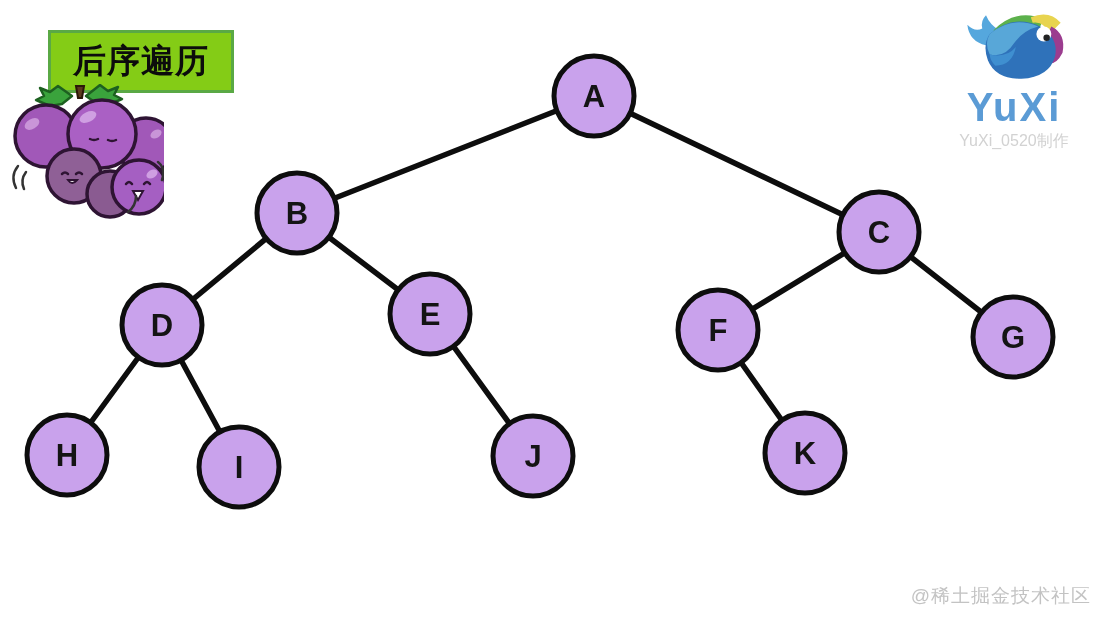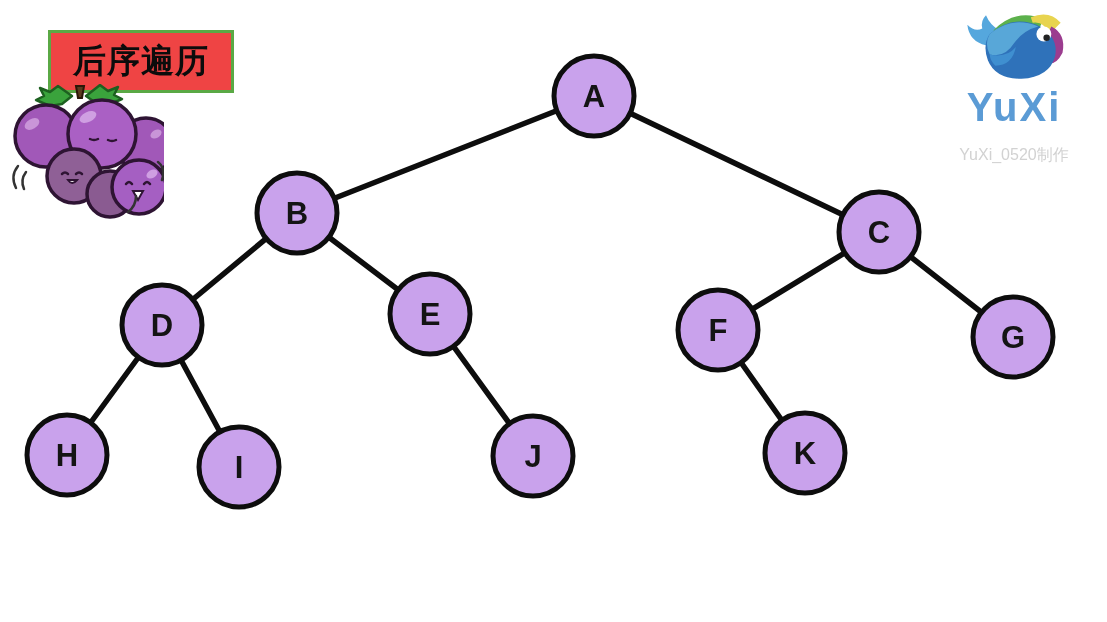--- a/index.html
+++ b/index.html
@@ -15,38 +15,38 @@
   }
   .stage{position:absolute;inset:0;}
   svg.tree{position:absolute;left:0;top:0;}
   svg.tree text{
     font-family:"Liberation Sans", sans-serif;
     font-weight:bold;font-size:31px;fill:#141414;
     text-anchor:middle;
   }
   .title-box{
     position:absolute;left:48px;top:30px;width:186px;height:63px;
-    background:#ef4444;border:3px solid var(--title-border);
+    background:#84cc16;border:3px solid var(--title-border);
     display:flex;align-items:center;justify-content:center;
   }
   .title-box span{
     font-size:33px;font-weight:bold;color:#0c0c0c;letter-spacing:1px;
     font-family:"Liberation Sans", sans-serif;
   }
   .grapes{position:absolute;left:6px;top:84px;}
   .logo{
     position:absolute;right:18px;top:6px;width:150px;
     display:flex;flex-direction:column;align-items:center;
   }
   .logo .brand{
     font-size:40px;font-weight:bold;color:var(--brand-blue);
     letter-spacing:2px;line-height:1.05;margin-top:-4px;
   }
   .logo .credit{
-    font-size:16px;color:var(--credit-gray);margin-top:17px;white-space:nowrap;
+    font-size:16px;color:var(--credit-gray);margin-top:3px;white-space:nowrap;
   }
   .watermark{
     position:absolute;right:16px;bottom:13px;
     font-size:19px;color:var(--watermark-gray);letter-spacing:1px;
   }
 </style>
 </head>
 <body>
 
 <div class="stage">
@@ -142,13 +142,14 @@
       <path d="M34,30 Q58,10 86,22 Q70,26 60,40 Q50,56 34,52 Q28,40 34,30 Z" fill="#58a7d8"></path>
       <path d="M34,52 Q52,56 62,44 Q58,64 40,64 Q34,58 34,52 Z" fill="#3f8fd0"></path>
 
       <circle cx="92" cy="30" r="8" fill="#ffffff"></circle>
       <circle cx="95" cy="34" r="3.5" fill="#222222"></circle>
     </svg>
     <div class="brand">YuXi</div>
     <div class="credit">YuXi_0520制作</div>
   </div>
 
+  <div class="watermark">@稀土掘金技术社区</div>
 </div>
 
 </body></html>

